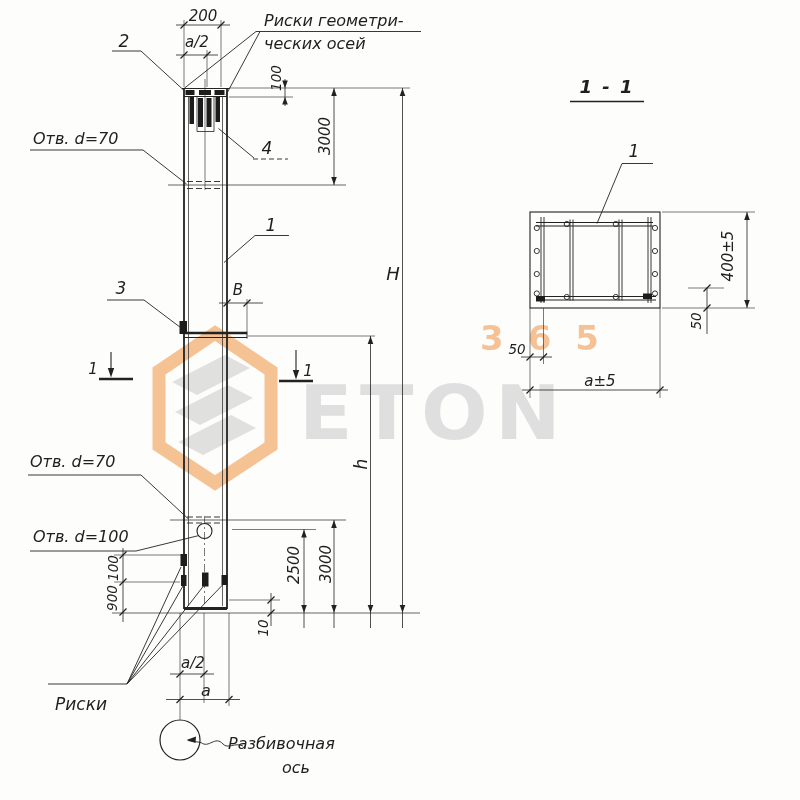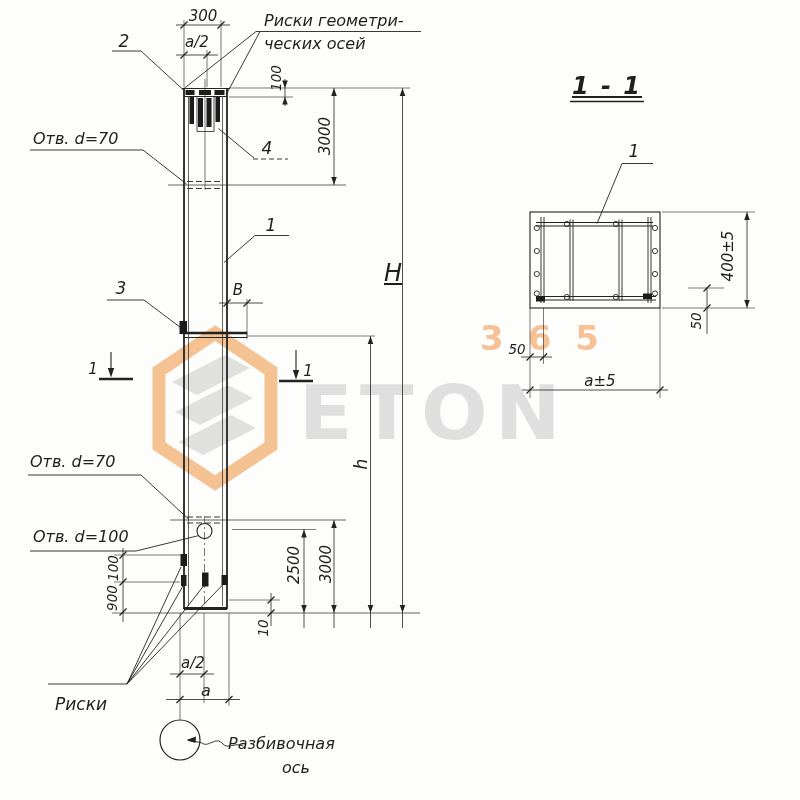--- a/index.html
+++ b/index.html
@@ -10,21 +10,21 @@
              color:rgba(240,146,63,0.55);}
   .wm-brand{left:299px;top:370px;font-size:74px;font-weight:bold;letter-spacing:7px;
             color:rgba(203,203,203,0.60);transform:scaleX(1.06);transform-origin:left top;}
   svg.draw{position:absolute;left:0;top:0;z-index:1;}
   .t{position:absolute;z-index:2;white-space:nowrap;color:#1f1f1f;
      font-family:"DejaVu Sans",sans-serif;font-style:italic;font-size:15px;
      transform:translate(-50%,-50%);}
   .la{transform:none;} 
   .rot{transform:translate(-50%,-50%) rotate(-90deg);}
   .s14{font-size:13.5px;} .s15{font-size:15px;} .s16{font-size:16px;}
-  .s17{font-size:17px;} .s18{font-size:24px;text-decoration:underline;}
+  .s17{font-size:17px;} .s18{font-size:18px;}
   .title{letter-spacing:2px;font-weight:bold;}
 </style>
 </head>
 <body>
 
 <div class="canvas">
 
   <span class="wm wm-digits">365</span>
   <span class="wm wm-brand">ETON</span>
 
@@ -238,21 +238,21 @@
       <line x1="660" y1="308" x2="660" y2="398" stroke-width="0.6"></line>
       <line x1="521" y1="357" x2="552" y2="357" stroke-width="0.8"></line>
       <line x1="526.5" y1="360.5" x2="533.5" y2="353.5" stroke-width="1.3"></line>
       <line x1="540" y1="360.5" x2="547" y2="353.5" stroke-width="1.3"></line>
       <line x1="522" y1="390" x2="668" y2="390" stroke-width="0.8"></line>
       <line x1="526.5" y1="393.5" x2="533.5" y2="386.5" stroke-width="1.3"></line>
       <line x1="656.5" y1="393.5" x2="663.5" y2="386.5" stroke-width="1.3"></line>
     </g>
   </svg>
 
-  <span class="t s15" style="left:203px;top:16px;">300</span>
+  <span class="t s15" style="left:203px;top:16px;">200</span>
   <span class="t s15" style="left:197px;top:42px;">a/2</span>
   <span class="t s17" style="left:124px;top:41px;">2</span>
   <span class="t s16 la" style="left:264px;top:11px;">Риски геометри-</span>
   <span class="t s16 la" style="left:264px;top:34px;">ческих осей</span>
   <span class="t s14 rot" style="left:276px;top:78px;">100</span>
   <span class="t s15 rot" style="left:325px;top:136px;">3000</span>
   <span class="t s16 la" style="left:33px;top:129px;">Отв. d=70</span>
   <span class="t s17" style="left:267px;top:148px;">4</span>
   <span class="t s17" style="left:271px;top:225px;">1</span>
   <span class="t s17" style="left:121px;top:288px;">3</span>

